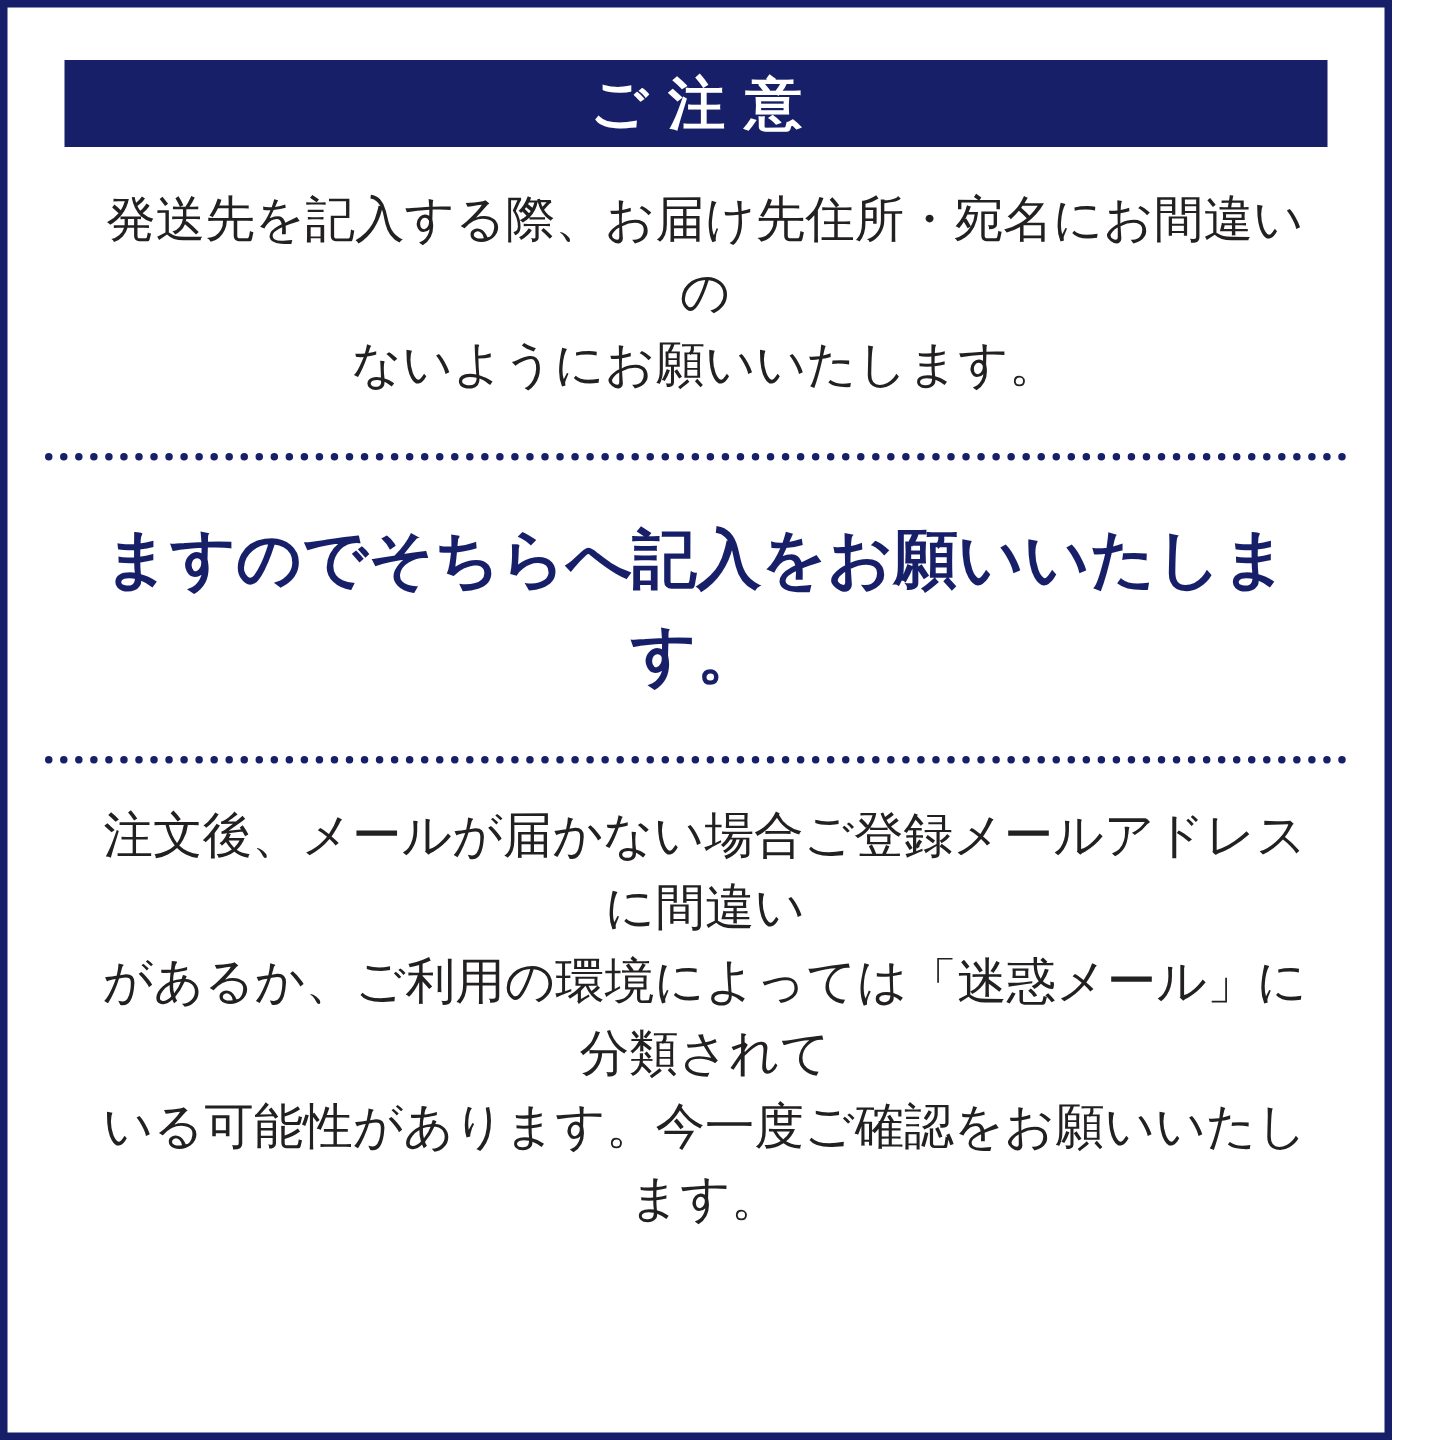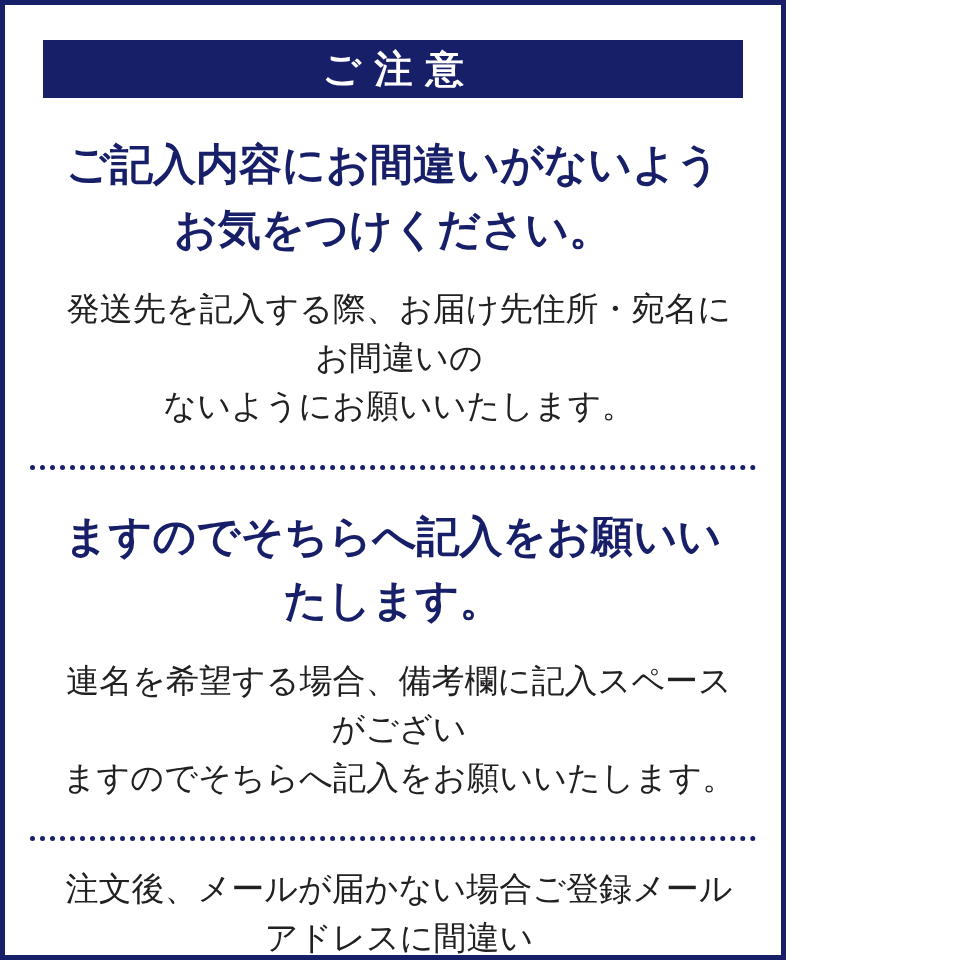--- a/index.html
+++ b/index.html
@@ -9,21 +9,21 @@
   }
   * { box-sizing: border-box; }
   html, body {
     margin: 0;
     padding: 0;
     background: #ffffff;
     font-family: "Liberation Sans", sans-serif;
   }
   .page {
     position: relative;
-    width: 786px;
+    width: 928px;
     height: 960px;
     background: var(--white);
     border: 5px solid var(--navy);
     padding: 35px 38px 0 38px;
     overflow: hidden;
   }
   .header-bar {
     height: 58px;
     background: var(--navy);
     color: var(--white);
@@ -63,32 +63,28 @@
 </head>
 <body>
 
 <div class="page">
 
   <div class="header-bar">
     <span>ご注意</span>
   </div>
 
   <div class="section">
-    <h2 class="section-heading">ご記入内容にお間違いがないよう
-お気をつけください。</h2>
     <p class="section-body">発送先を記入する際、お届け先住所・宛名にお間違いの
 ないようにお願いいたします。</p>
   </div>
 
   <div class="dotted-divider"></div>
 
   <div class="section">
     <h2 class="section-heading">ますのでそちらへ記入をお願いいたします。</h2>
-    <p class="section-body">連名を希望する場合、備考欄に記入スペースがござい
-ますのでそちらへ記入をお願いいたします。</p>
   </div>
 
   <div class="dotted-divider"></div>
 
   <div class="section">
     <p class="section-body">注文後、メールが届かない場合ご登録メールアドレスに間違い
 があるか、ご利用の環境によっては「迷惑メール」に分類されて
 いる可能性があります。今一度ご確認をお願いいたします。</p>
   </div>
 

